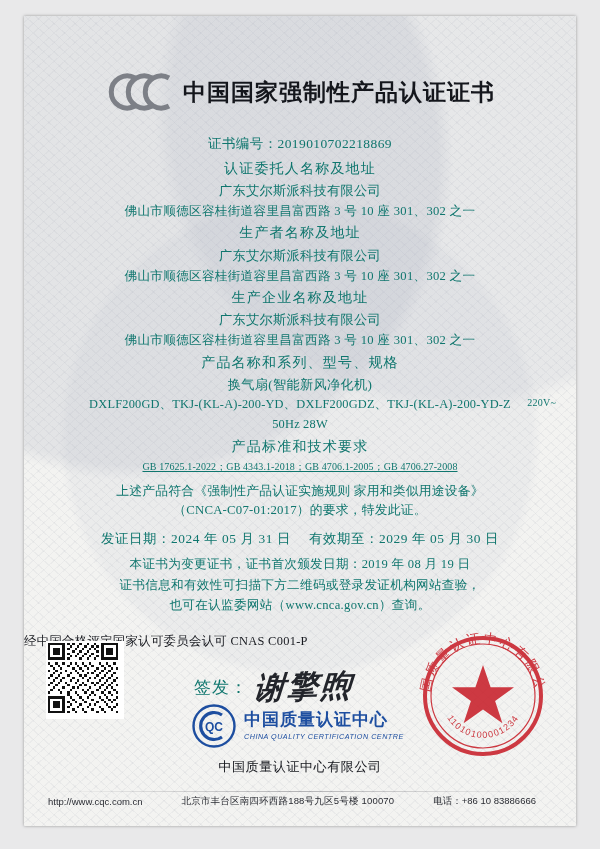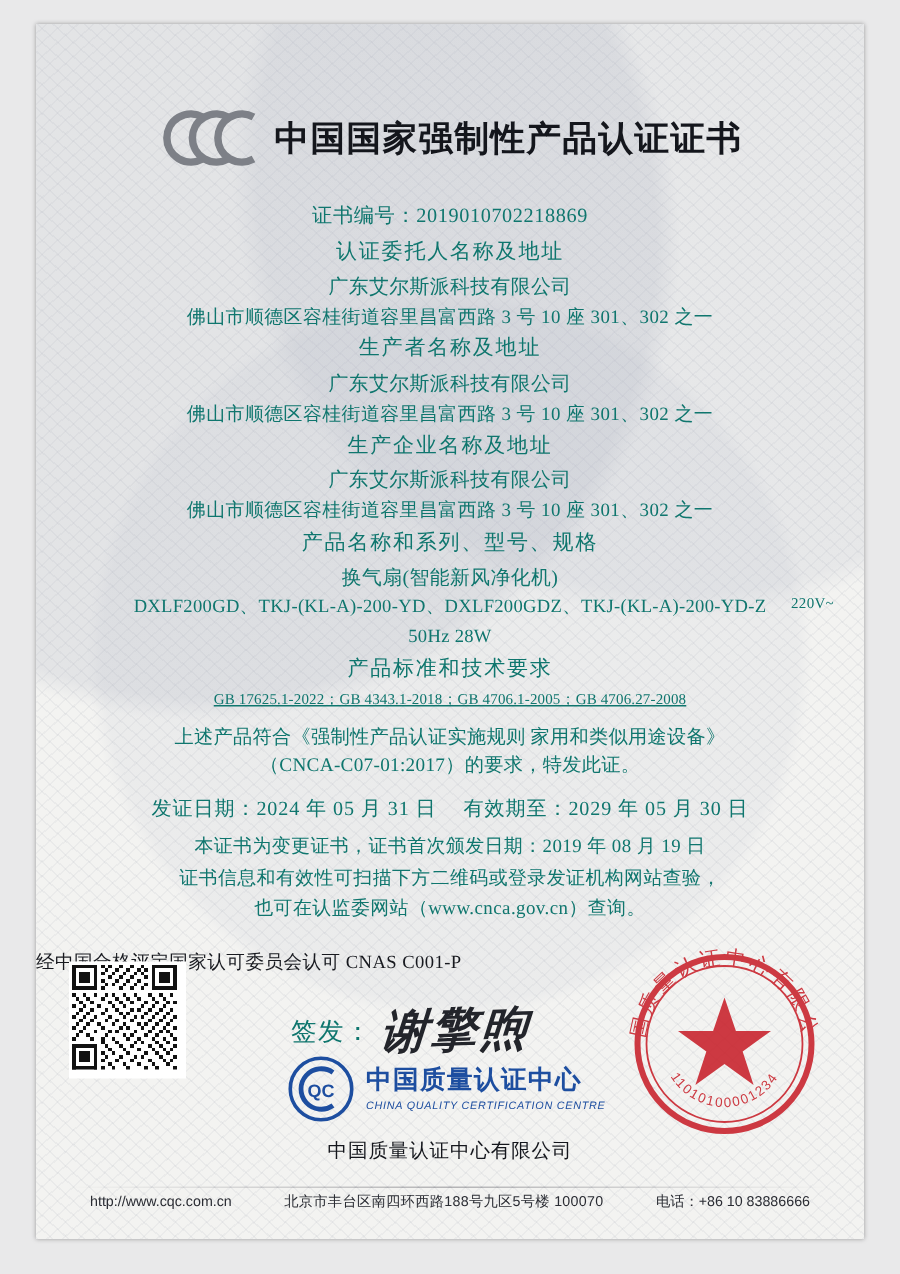--- a/index.html
+++ b/index.html
@@ -233,23 +233,23 @@
     position: absolute;
     right: 18px;
     top: 605px;
     width: 150px;
     height: 150px;
   }
 
   
   .footer {
     position: absolute;
-    left: 0; right: 0;
+    left: 0; right: 16px;
     bottom: 18px;
-    padding: 0 36px;
+    padding: 0 24px;
     display: flex;
     align-items: center;
     justify-content: space-between;
     font-size: 9.5px;
     color: #2a2c33;
     font-family: "Liberation Sans", sans-serif;
   }
   .footer .mid { letter-spacing: 0.2px; }
   .footer-rule {
     position: absolute;

